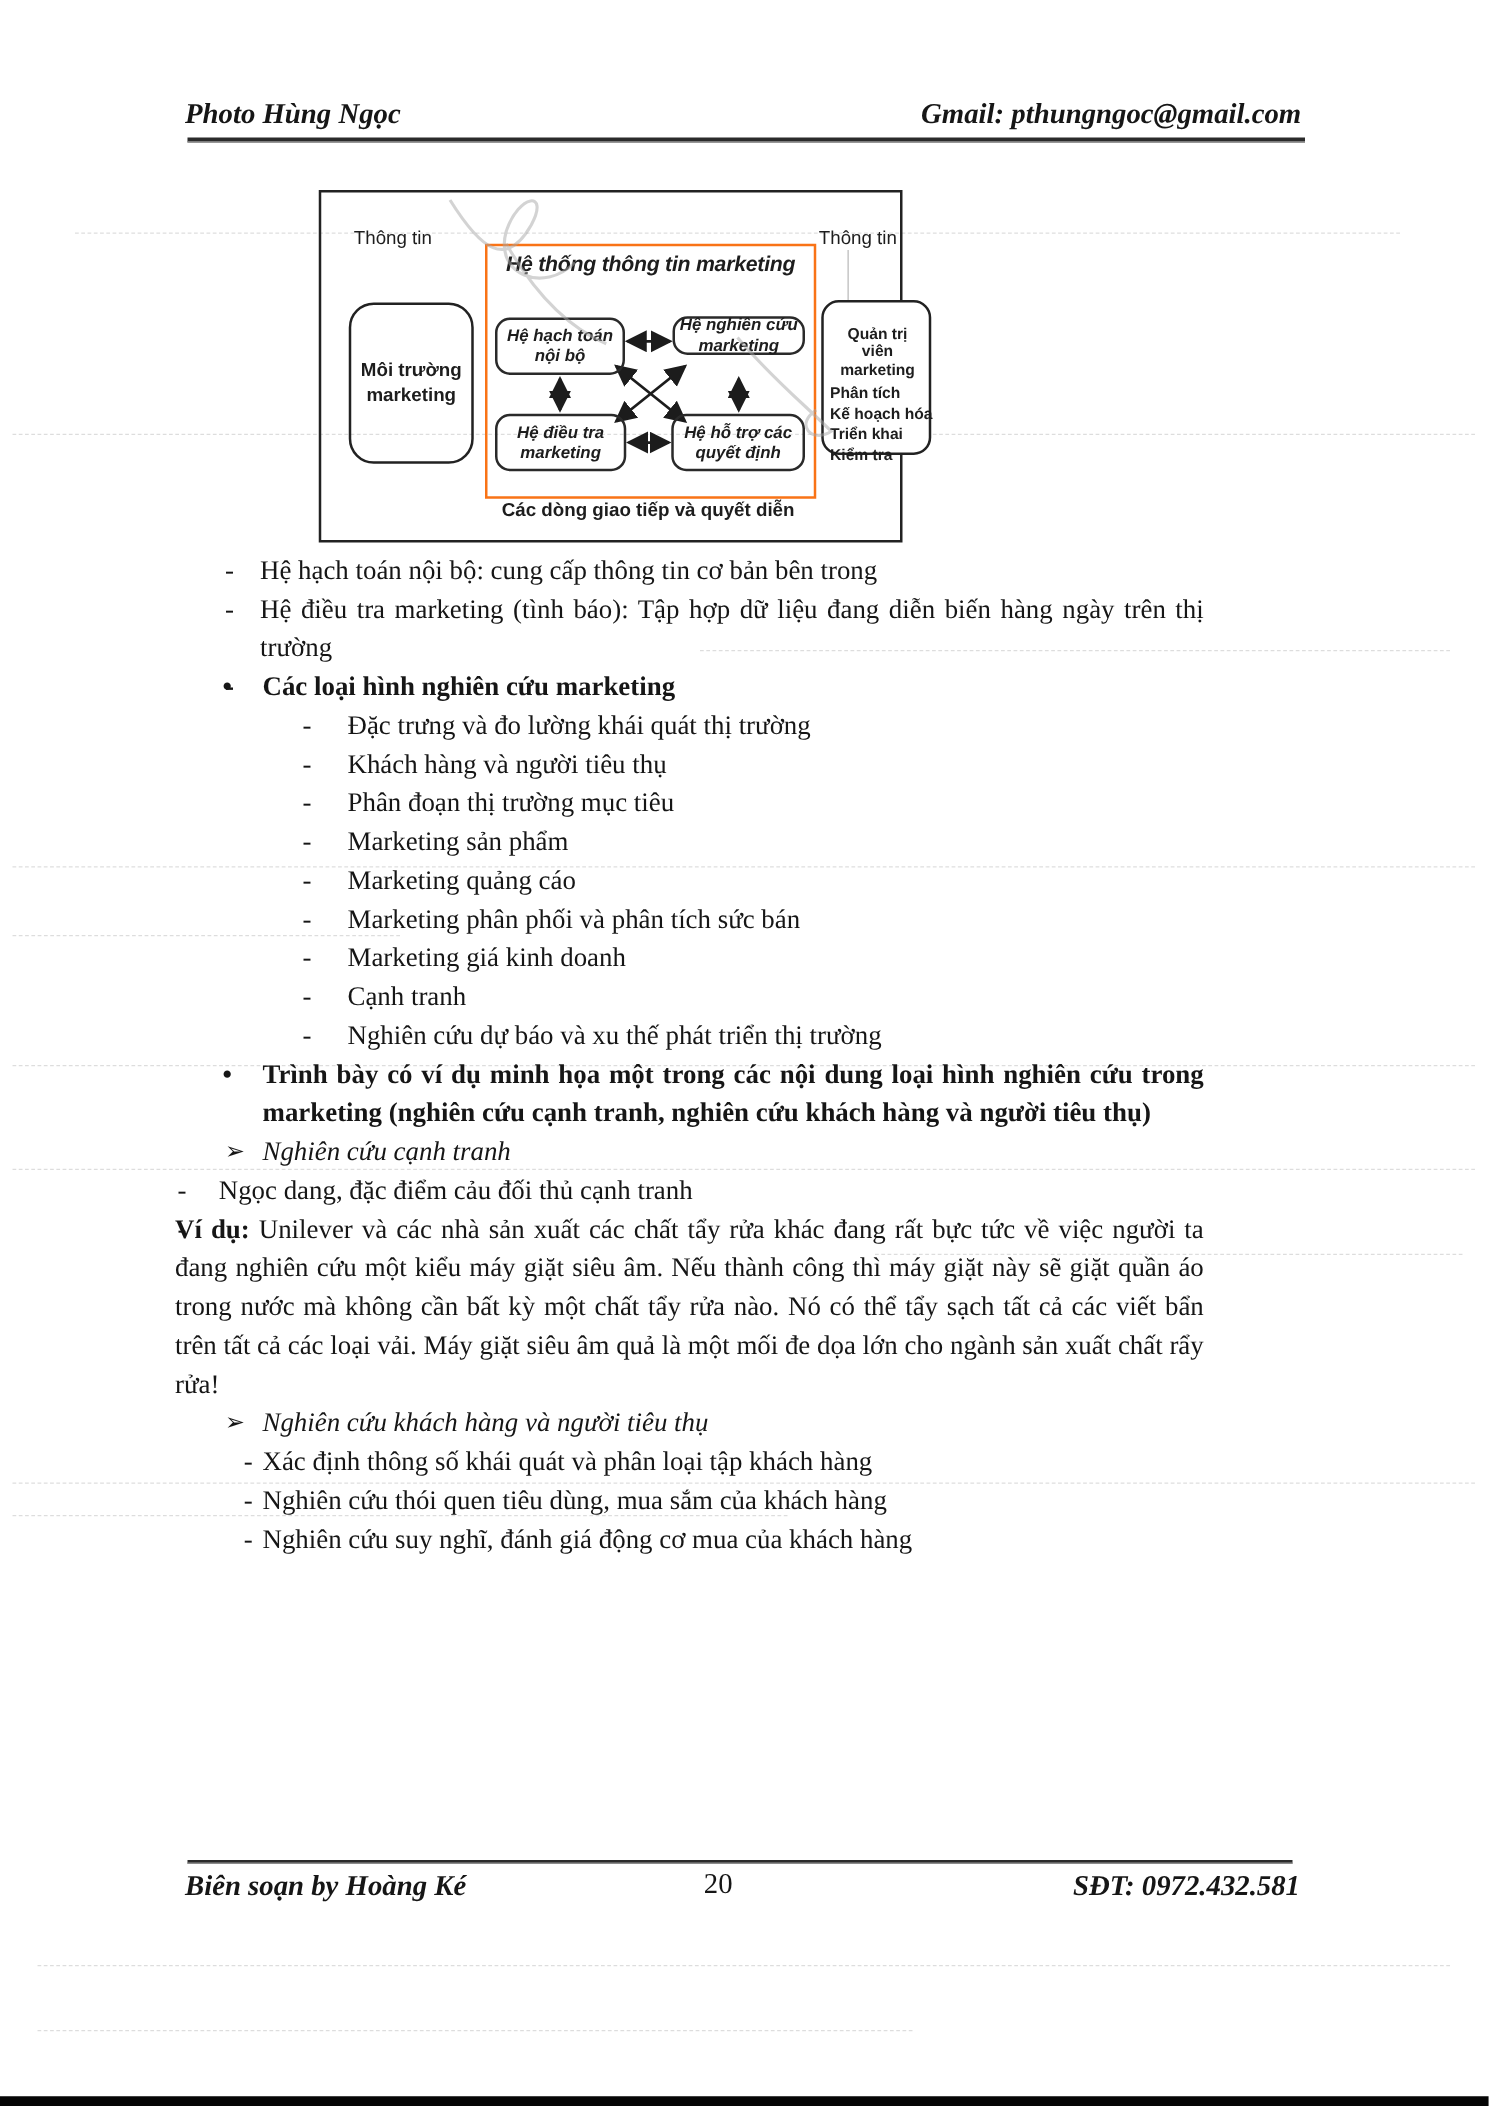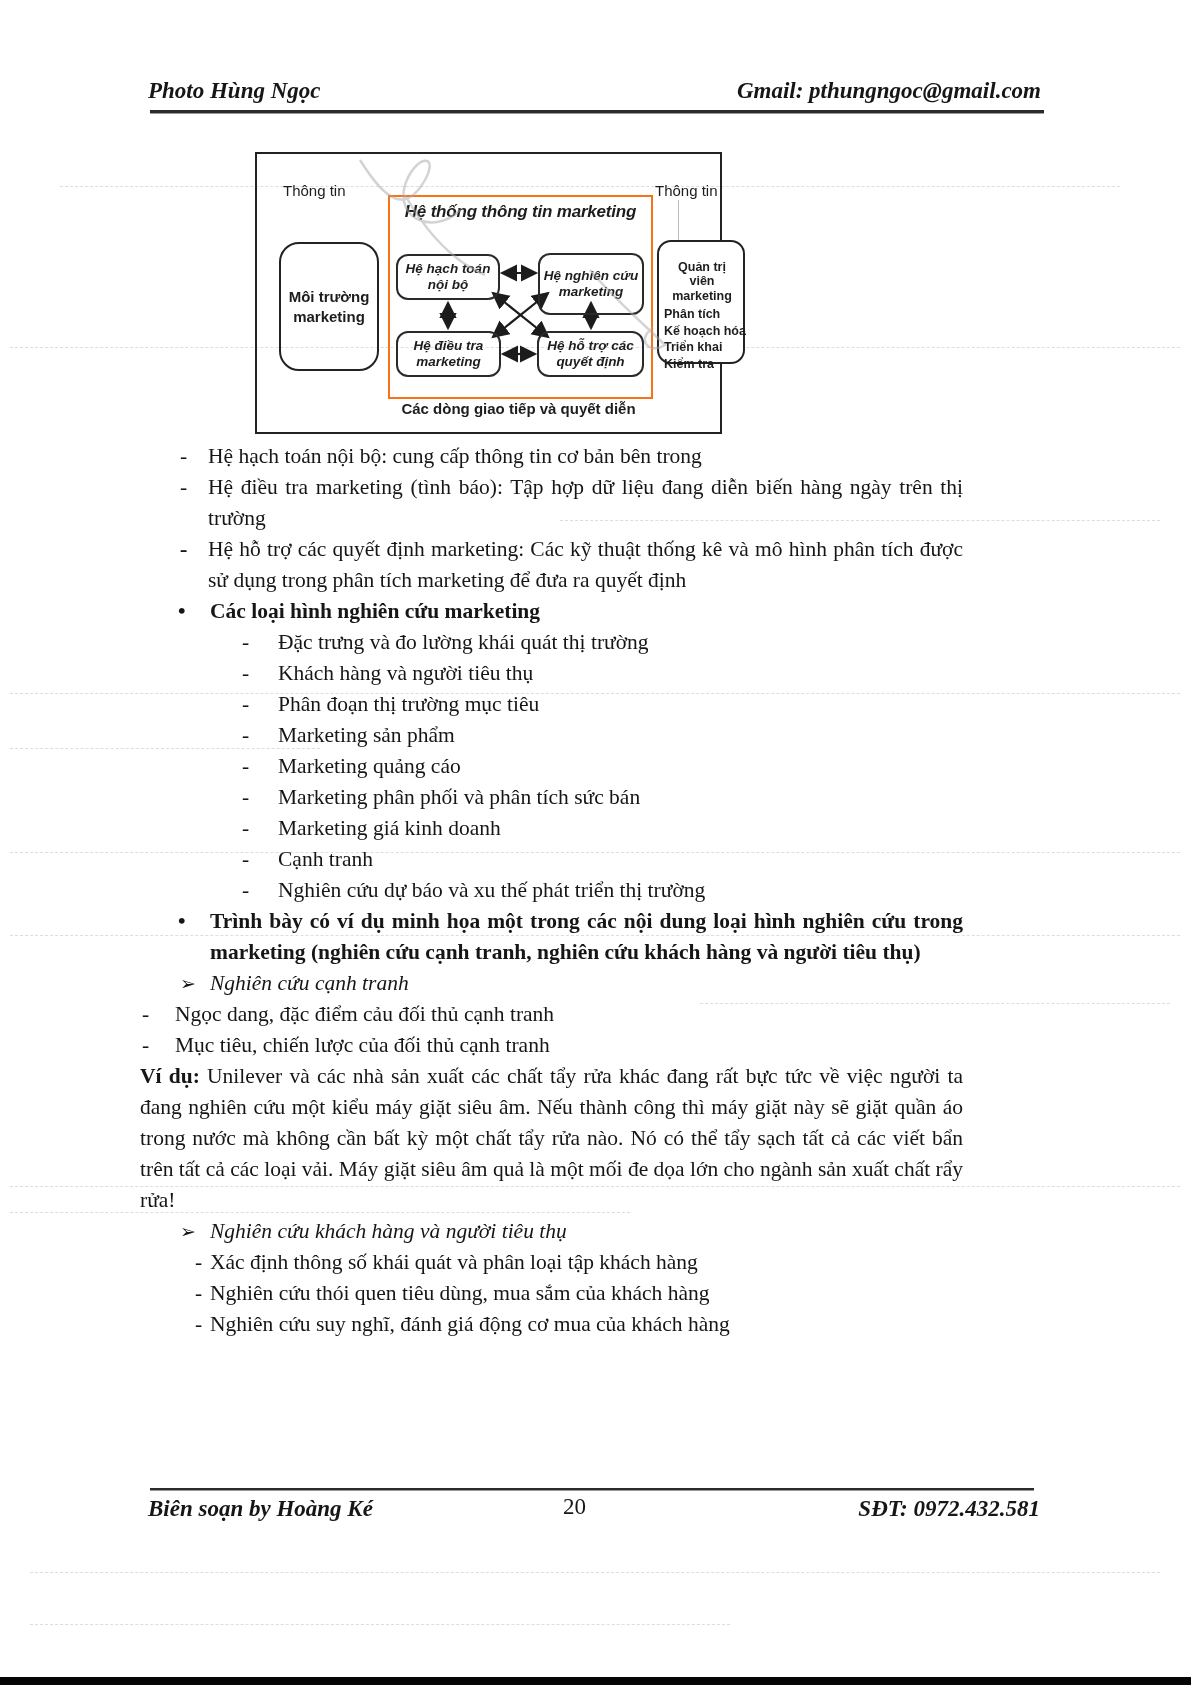--- a/index.html
+++ b/index.html
@@ -46,21 +46,21 @@
     position:absolute;left:0;top:5px;width:100%;text-align:center;
     font-size:17px;font-weight:600;letter-spacing:-.2px;color:#1d1d1d;
   }
   .dg-box{
     position:absolute;border:2px solid #2a2a2a;border-radius:12px;
     display:flex;align-items:center;justify-content:center;text-align:center;
     font-size:13.5px;font-weight:600;line-height:1.2;color:#1d1d1d;
     background:transparent;padding:1px 2px;box-sizing:border-box;
   }
   .dg-box-tl{left:6px;top:57px;width:104px;height:46px;}
-  .dg-box-tr{left:148px;top:56px;width:106px;height:62px;}
+  .dg-box-tr{left:148px;top:56px;width:106px;height:31px;}
   .dg-box-bl{left:6px;top:134px;width:105px;height:46px;}
   .dg-box-br{left:147px;top:134px;width:107px;height:46px;}
   .dg-arrows{position:absolute;left:0;top:0;width:261px;height:200px;}
   .dg-env{
     position:absolute;left:22px;top:88px;width:96px;height:125px;
     border:2px solid #222;border-radius:20px;
     display:flex;align-items:center;justify-content:center;text-align:center;
     font-size:15px;font-weight:bold;line-height:1.3;color:#1d1d1d;
   }
   .dg-manager{
@@ -176,21 +176,20 @@
     </div>
     <div class="li1">
       <span class="mk">-</span>
       <span>Hệ điều tra marketing (tình báo): Tập hợp dữ liệu đang diễn biến hàng ngày trên thị trường</span>
     </div>
     <div class="li1">
       <span class="mk">-</span>
     </div>
     <div class="li1">
       <span class="mk">-</span>
-      <span>Hệ hỗ trợ các quyết định marketing: Các kỹ thuật thống kê và mô hình phân tích được sử dụng trong phân tích marketing để đưa ra quyết định</span>
     </div>
 
     <div class="bullet-item">
       <span class="mk">•</span>
       <span>Các loại hình nghiên cứu marketing</span>
     </div>
 
     <div class="li2">
       <span class="mk">-</span>
       <span>Đặc trưng và đo lường khái quát thị trường</span>
@@ -237,21 +236,20 @@
       <span class="mk">➢</span>
       <span>Nghiên cứu cạnh tranh</span>
     </div>
 
     <div class="li0">
       <span class="mk">-</span>
       <span>Ngọc dang, đặc điểm cảu đối thủ cạnh tranh</span>
     </div>
     <div class="li0">
       <span class="mk">-</span>
-      <span>Mục tiêu, chiến lược của đối thủ cạnh tranh</span>
     </div>
 
     <div class="para"><b>Ví dụ:</b><span> Unilever và các nhà sản xuất các chất tẩy rửa khác đang rất bực tức về việc người ta đang nghiên cứu một kiểu máy giặt siêu âm. Nếu thành công thì máy giặt này sẽ giặt quần áo trong nước mà không cần bất kỳ một chất tẩy rửa nào. Nó có thể tẩy sạch tất cả các viết bẩn trên tất cả các loại vải. Máy giặt siêu âm quả là một mối đe dọa lớn cho ngành sản xuất chất rẩy rửa!</span></div>
 
     <div class="arrow-item">
       <span class="mk">➢</span>
       <span>Nghiên cứu khách hàng và người tiêu thụ</span>
     </div>
 
     <div class="li3">

